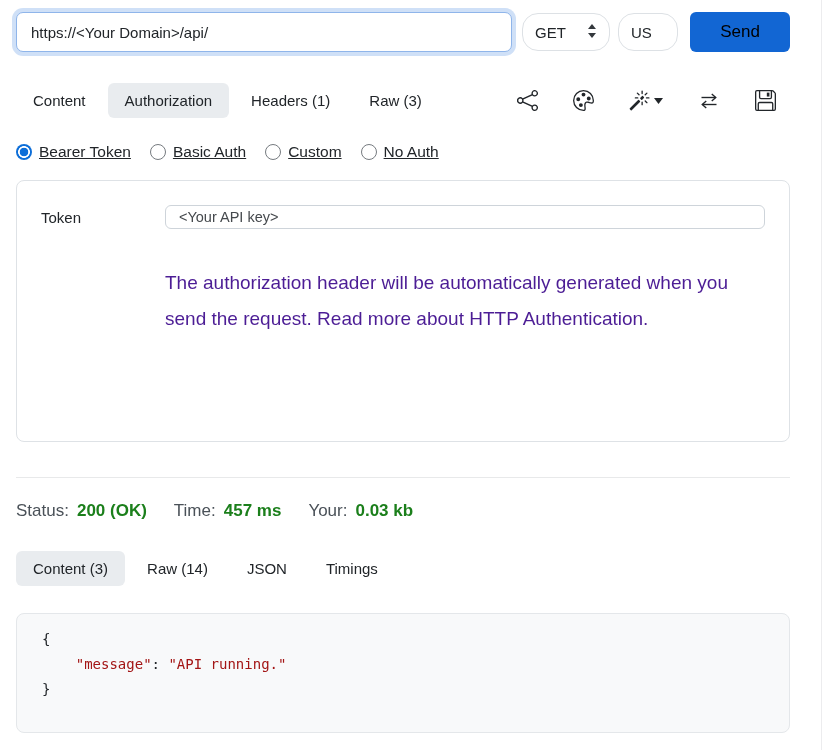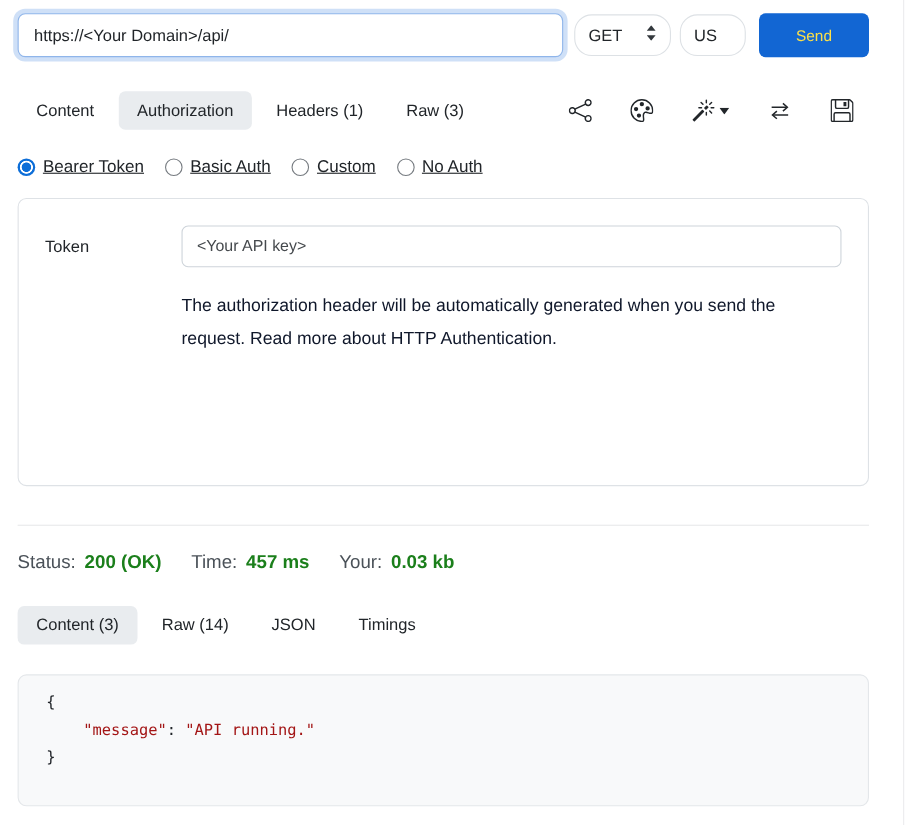--- a/index.html
+++ b/index.html
@@ -13,21 +13,21 @@
   .url-input { flex: 1; height: 40px; border: 1px solid #8fb5ea; border-radius: 7px;
     box-shadow: 0 0 0 4px rgba(62,132,222,0.25); outline: none; padding: 0 14px;
     font-size: 15px; color: #212529; font-family: "Liberation Sans", sans-serif; }
   .select-box { height: 38px; background: #fff; border: 1px solid #dde1e5; border-radius: 16px;
     display: flex; align-items: center; justify-content: space-between; padding: 0 12px;
     font-size: 15px; cursor: pointer; }
   .select-box.method { width: 88px; margin-left: 10px; }
   .select-box.region { width: 60px; margin-left: 8px; gap: 37px; }
   .updown { display: inline-block; margin-left: 8px; }
   .send-btn { width: 100px; height: 40px; margin-left: 12px; border: none; border-radius: 6px;
-    background: var(--accent, #1266d3); color: #fde047; font-size: 14px; cursor: pointer;
+    background: var(--accent, #1266d3); color: #000000; font-size: 17px; cursor: pointer;
     font-family: "Liberation Sans", sans-serif; }
 
   
   .tabs-row { display: flex; align-items: center; margin-top: 31px; }
   .tabs-row.response-tabs { margin-top: 30px; }
   .tab { border: none; background: transparent; font-size: 15px; color: #212529;
     padding: 9px 17px; border-radius: 6px; cursor: pointer; white-space: nowrap;
     font-family: "Liberation Sans", sans-serif; margin-right: 5px; }
   .tab.active { background: #e9ecef; }
 
@@ -43,25 +43,25 @@
   .radio-option { display: flex; align-items: center; gap: 7px; font-size: 15.5px; cursor: pointer; }
   .radio { width: 16px; height: 16px; border-radius: 50%; border: 1.6px solid #767b80; background: #fff; }
   .radio.checked { border: none;
     background: radial-gradient(circle, #0d6ed8 0 4px, #fff 4.6px 5.6px, #0d6ed8 6.2px 8px); }
 
   
   .panel { margin-top: 19px; height: 262px; border: 1px solid #dee2e6; border-radius: 8px;
     padding: 24px; }
   .token-row { display: flex; align-items: center; }
   .token-label { width: 124px; font-size: 15px; color: #212529; }
-  .token-input { flex: 1; height: 38px; border: 1px solid #ced4da; border-radius: 6px;
+  .token-input { flex: 1; height: 24px; border: 1px solid #ced4da; border-radius: 6px;
     padding: 0 13px; font-size: 14.5px; color: #45494d; outline: none;
     font-family: "Liberation Sans", sans-serif; }
-  .token-help { margin-left: 124px; margin-top: 21px; max-width: 590px;
-    font-size: 16px; line-height: 1.9; color: #0f172a; }
+  .token-help { margin-left: 124px; margin-top: 36px; max-width: 590px;
+    font-size: 19px; line-height: 1.9; color: #4c1d95; }
 
   
   .divider { border: none; border-top: 1px solid #e8e9ea; margin-top: 35px; width: 100%; }
 
   
   .status-row { display: flex; align-items: center; margin-top: 23px; font-size: 17px; }
   .meta-group { display: flex; align-items: center; margin-right: 27px; }
   .meta-label { color: #4a5158; margin-right: 8px; }
   .meta-value { color: var(--success, #1b7f1b); font-weight: bold; }
 

